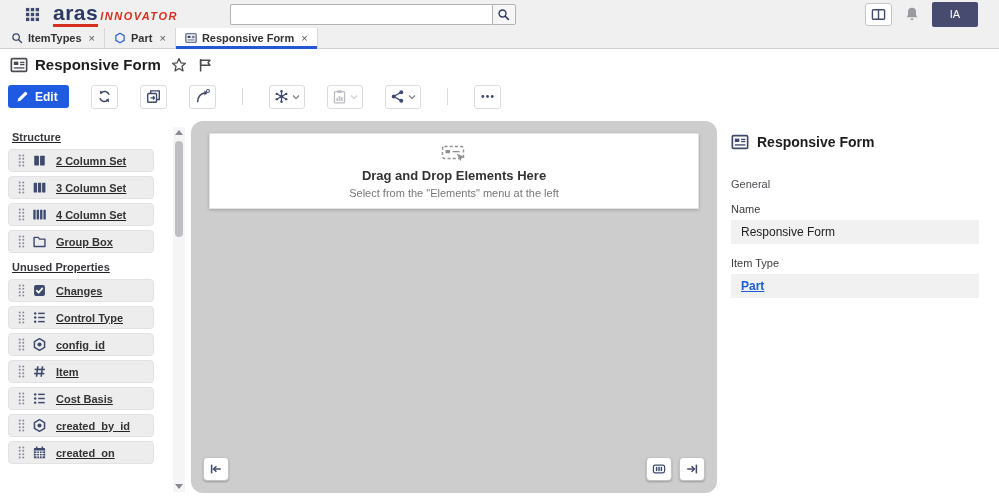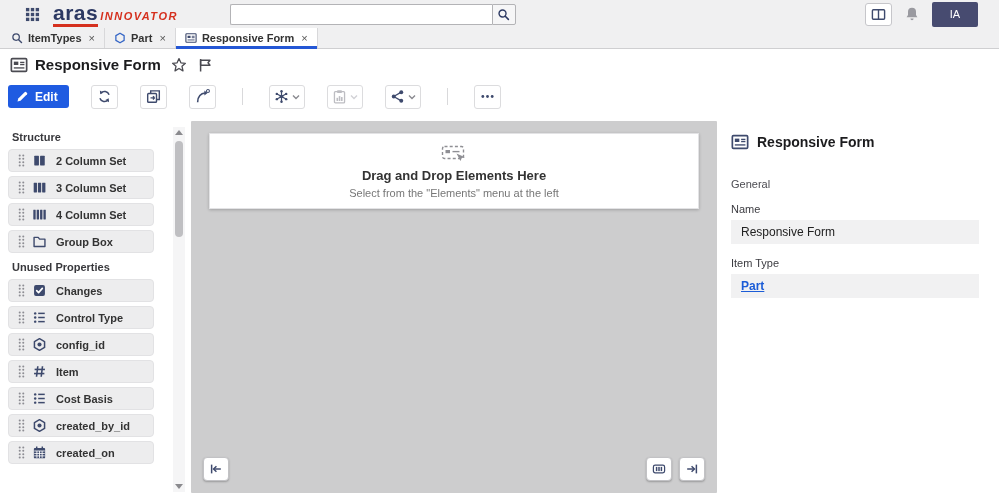--- a/index.html
+++ b/index.html
@@ -56,35 +56,35 @@
   .icon-btn.disabled { cursor:default; }
   .icon-btn.disabled svg.main-ic { color:#bdbdc2; }
   .icon-btn.disabled svg.chev { color:#d2d2d6; }
   .tb-divider { width:1px; height:17px; background:#d9d9db; margin:0 4px; }
 
   
   .main { display:flex; height:383px; padding-top:8px; }
 
   
   .sidebar { width:190px; position:relative; overflow:hidden; flex:none; }
-  .sb-content { padding:2px 36px 0 0; }
+  .sb-content { padding:2px 36px 0 0;text-decoration:underline; }
   .sb-section-title { font-size:11px; font-weight:700; color:#38383c; margin:8px 0 6px 12px; }
   .sb-item { display:flex; align-items:center; height:23px; margin:0 0 4px 8px; background:#ededee;
              border:1px solid #e2e2e4; border-radius:4px; padding:0 6px; cursor:grab; }
   .sb-item .drag { width:7px; height:13px; color:#8d8d93; flex:none; margin:0 7px 0 3px; }
   .sb-item .it-ic { width:15px; height:15px; color:#3e4a6d; flex:none; }
   .sb-item .it-label { font-size:11px; font-weight:700; color:#333; margin-left:9px; white-space:nowrap; }
   .sb-scrollbar { position:absolute; top:6px; bottom:4px; right:5px; width:12px; background:#f5f5f6; }
   .sb-thumb { position:absolute; top:14px; left:2px; width:8px; height:96px; background:#bfbfc2; border-radius:4px; cursor:pointer; }
   .sb-arrow { position:absolute; left:2px; width:0; height:0; border-left:4px solid transparent; border-right:4px solid transparent; cursor:pointer; }
   .sb-arrow.up { top:3px; border-bottom:5px solid #8a8a8e; }
   .sb-arrow.down { bottom:3px; border-top:5px solid #8a8a8e; }
 
   
-  .canvas { width:526px; height:372px; background:#cdcdce; border-radius:1px; position:relative; flex:none; margin-left:1px; }
+  .canvas { width:526px; height:372px; background:#cdcdce; border-radius:12px; position:relative; flex:none; margin-left:1px; }
   .dropzone { position:absolute; left:18px; right:18px; top:12px; height:76px; background:#fff;
               border:1px solid #e3e3e5; box-shadow:0 1px 3px rgba(0,0,0,.22); display:flex; flex-direction:column;
               align-items:center; justify-content:center; cursor:default; }
   .dz-icon { width:26px; height:20px; color:#8f8f94; }
   .dz-title { font-size:13px; font-weight:700; color:#333; margin-top:5px; }
   .dz-sub { font-size:11px; color:#777; margin-top:4px; }
   .canvas-btn { width:26px; height:24px; background:#fff; border:1px solid #c2c2c5; border-radius:4px;
                 box-shadow:0 1px 2px rgba(0,0,0,.25); display:flex; align-items:center; justify-content:center; cursor:pointer; }
   .canvas-btn svg { width:14px; height:14px; color:#3e4a6d; }
   .btn-collapse-left { position:absolute; left:12px; bottom:12px; }

